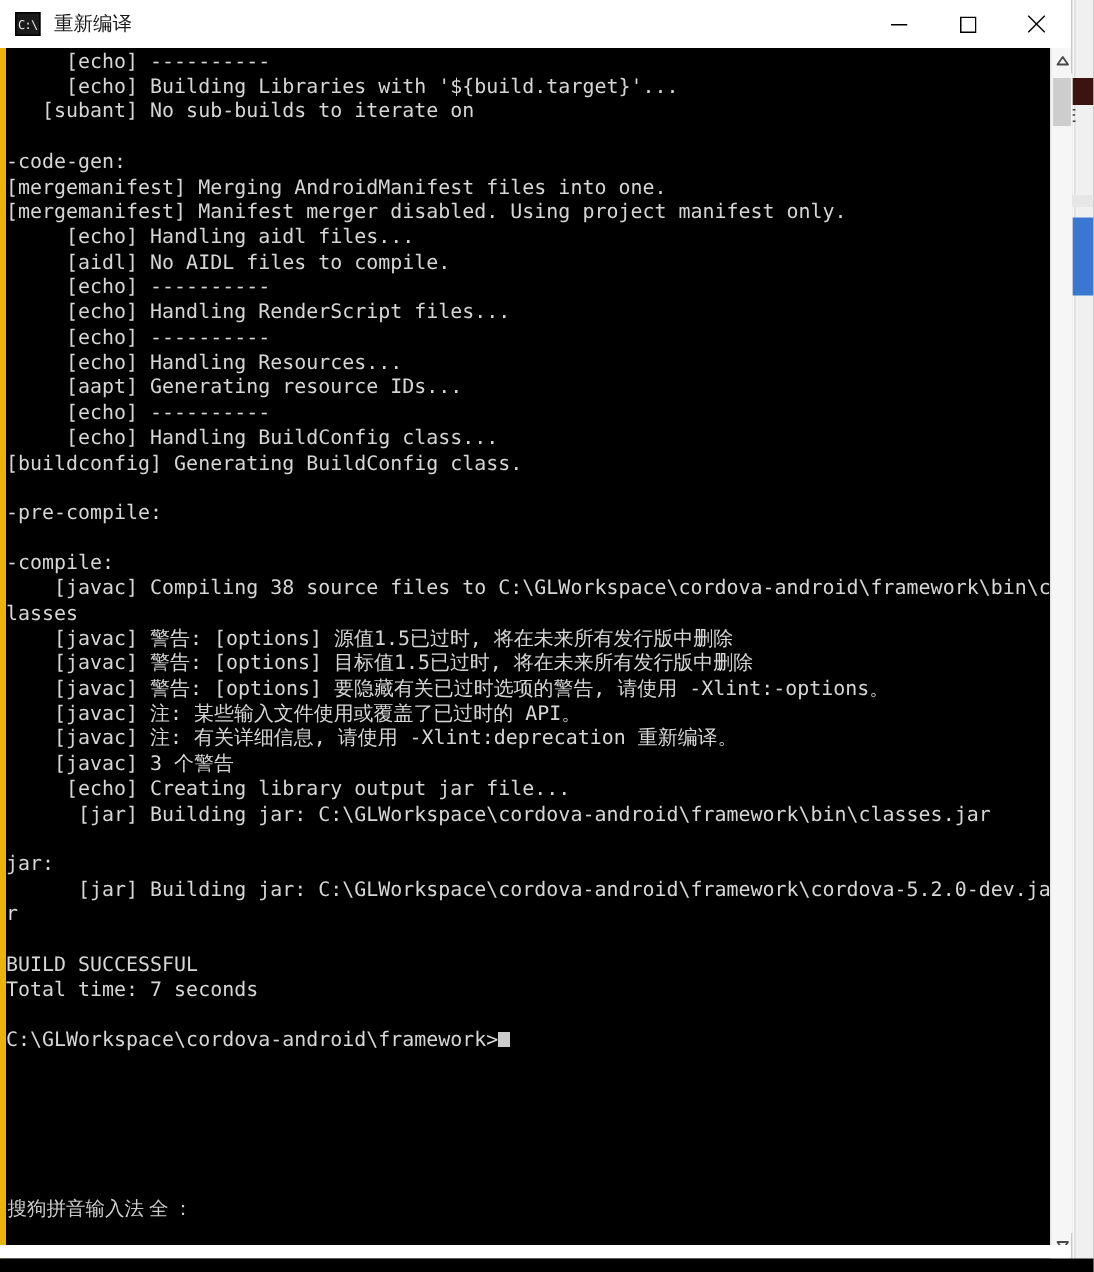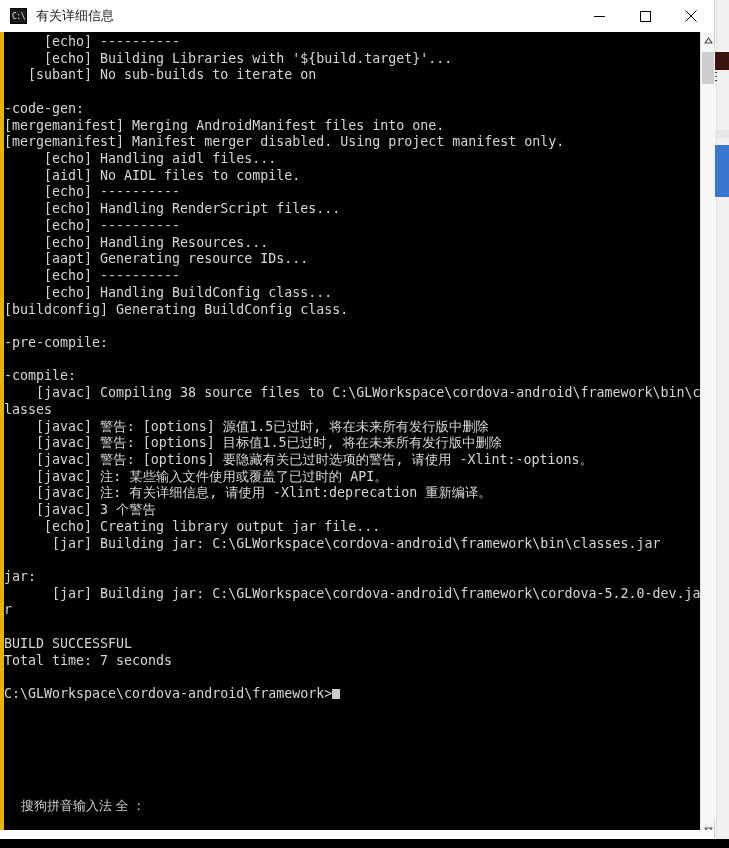--- a/index.html
+++ b/index.html
@@ -184,25 +184,24 @@
   }
 
   
   #ime-bar {
     position: absolute;
     left: 1px;
     bottom: 22px;
     width: 699px;
     height: 22px;
     color: #cccccc;
-    font-family: Liberation Sans, sans-serif;
+    font-family: Liberation Serif, serif;
     font-size: 13px;
     line-height: 22px;
     white-space: pre;
-    padding-left: 16px;
   }
   #bottom-edge {
     position: absolute;
     left: 0;
     bottom: 0;
     width: 714px;
     height: 9px;
     background: #ffffff;
   }
   #desktop-bottom {
@@ -241,21 +240,21 @@
       <div class="bg-frag" style="top: 625px;">艮</div>
       <div class="bg-frag" style="top: 655px;">·</div>
       <div class="bg-frag link" style="top: 672px;">整</div>
     </div>
 </div>
 
 <div id="console-window">
 
   <div id="titlebar">
     <div id="title-icon">C:\</div>
-    <div id="title-text">有关详细信息</div>
+    <div id="title-text">重新编译</div>
     <div id="window-buttons">
       <div class="winbtn">
         <svg width="11" height="11" viewBox="0 0 11 11" aria-hidden="true">
           <line x1="0" y1="5.5" x2="11" y2="5.5" stroke="#000" stroke-width="1"></line>
         </svg>
       </div>
       <div class="winbtn">
         <svg width="11" height="11" viewBox="0 0 11 11" aria-hidden="true">
           <rect x="0.5" y="0.5" width="10" height="10" fill="none" stroke="#000" stroke-width="1"></rect>
         </svg>

